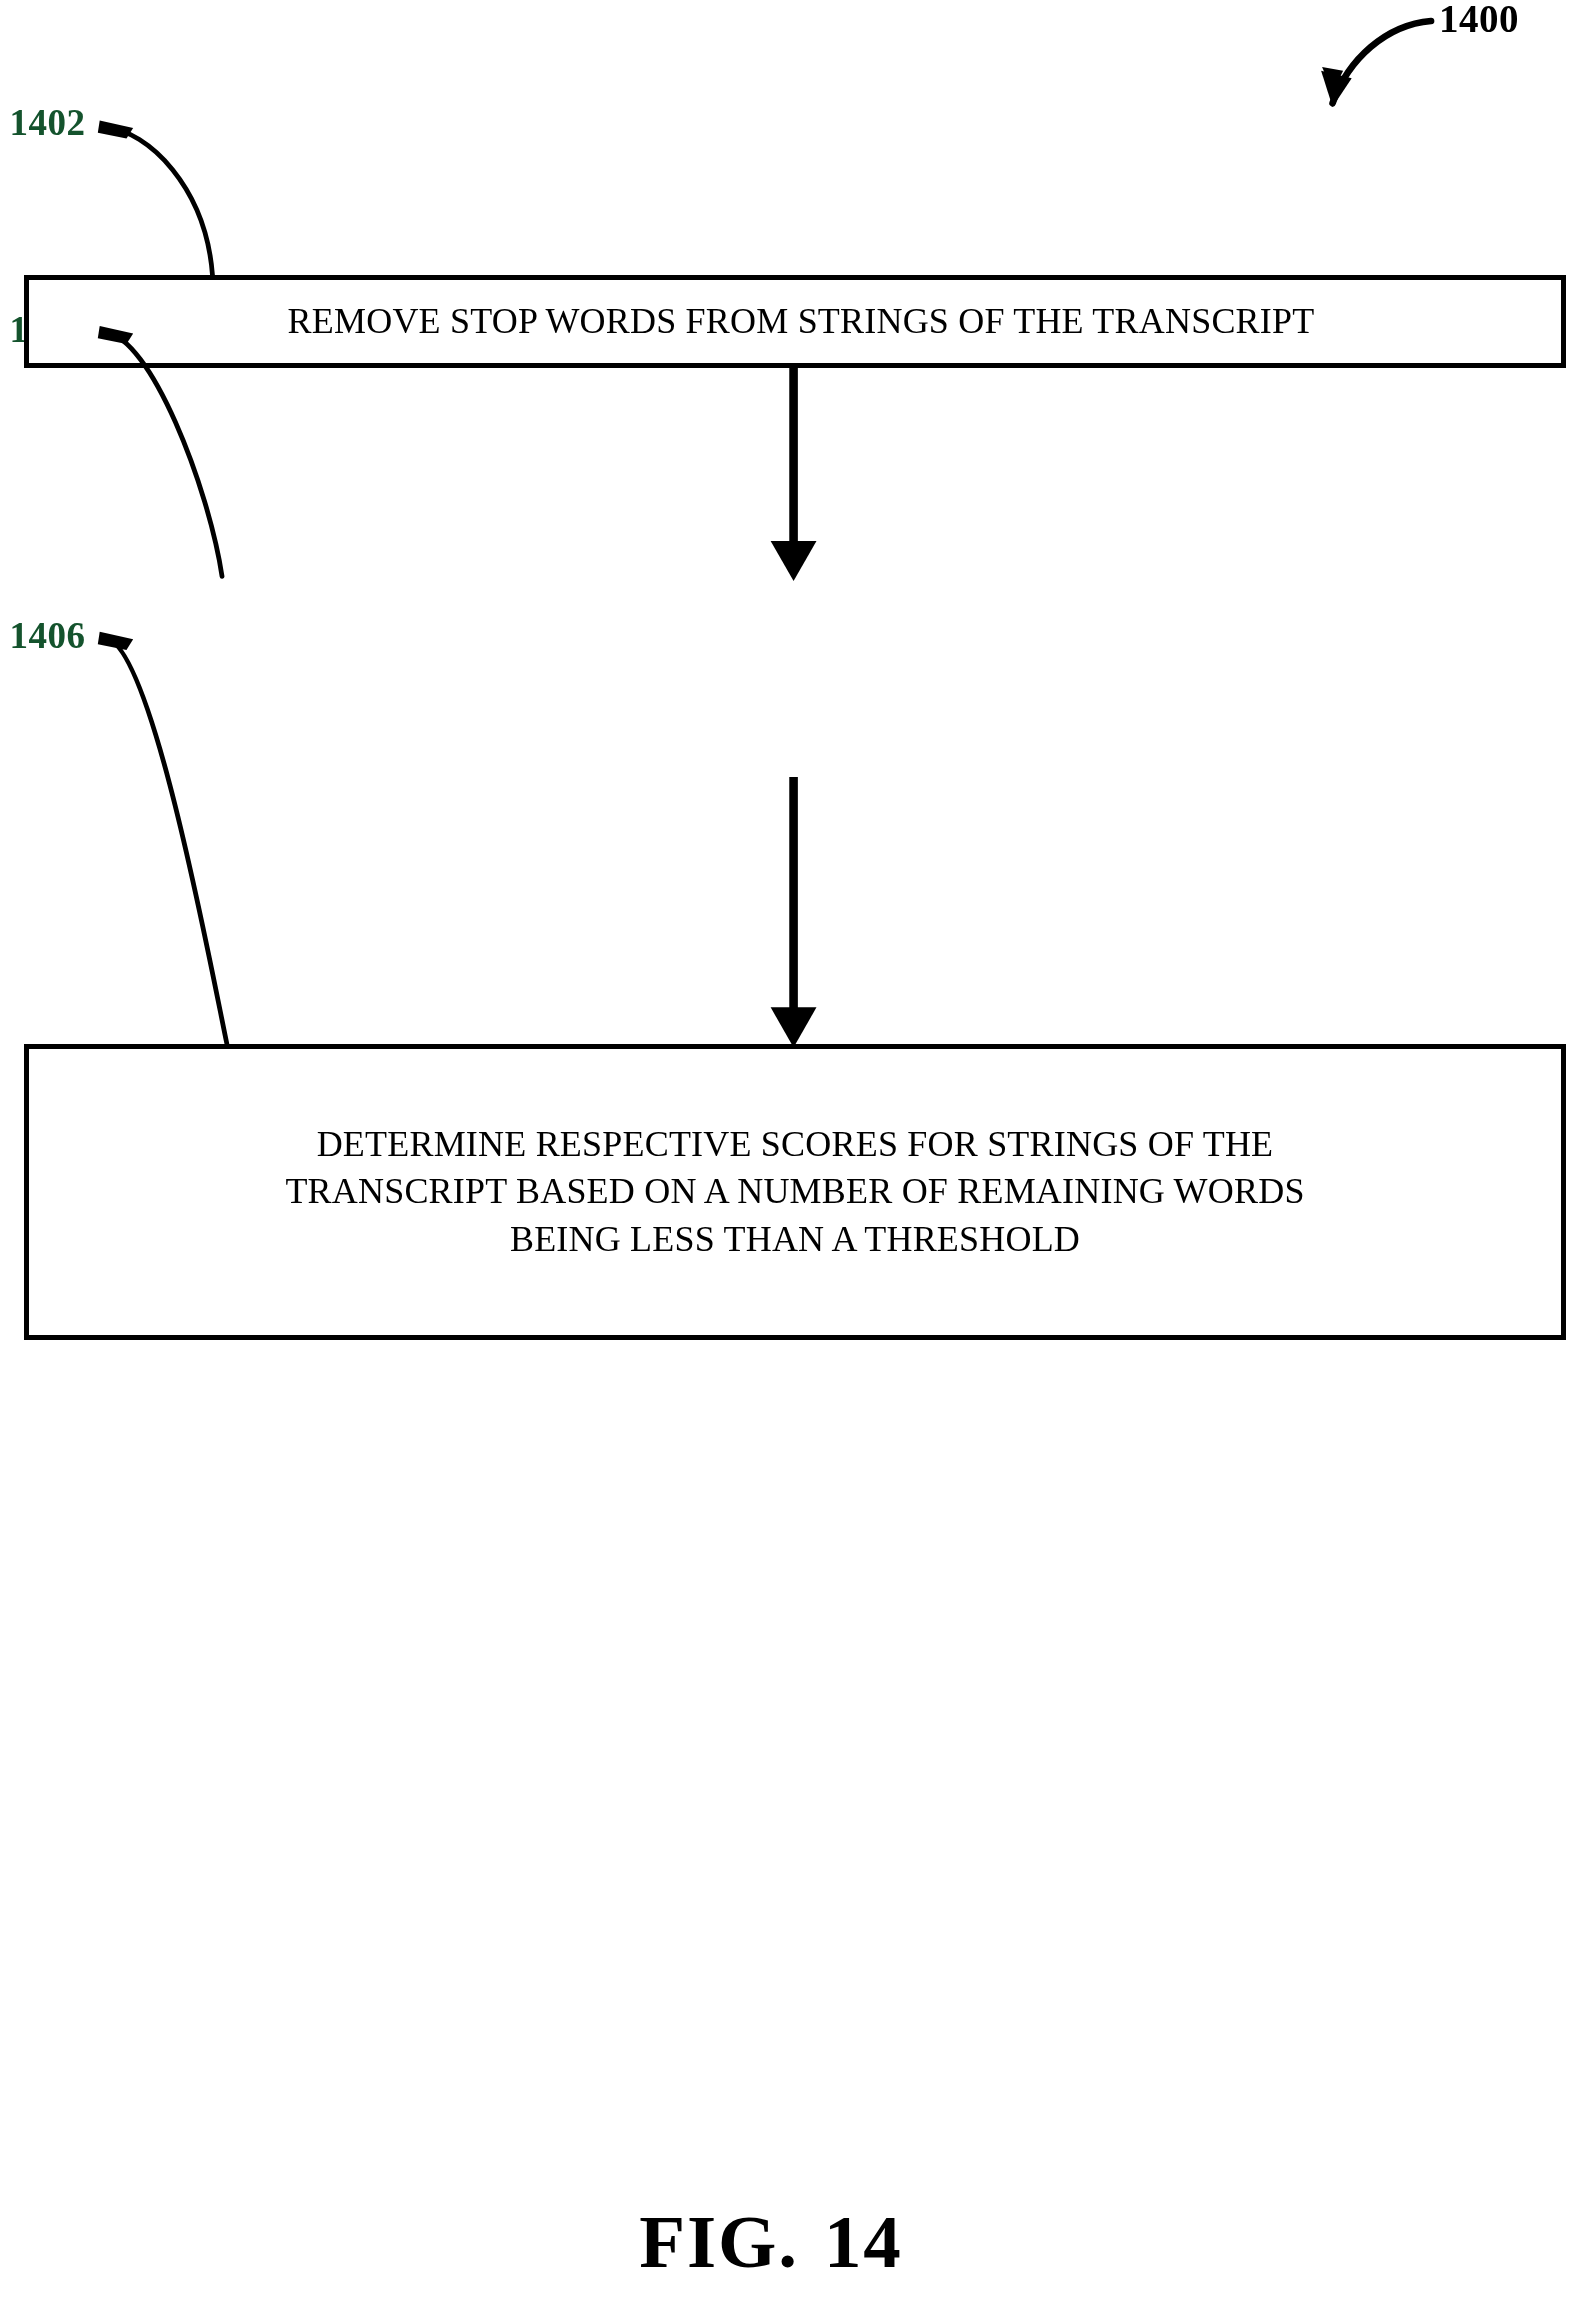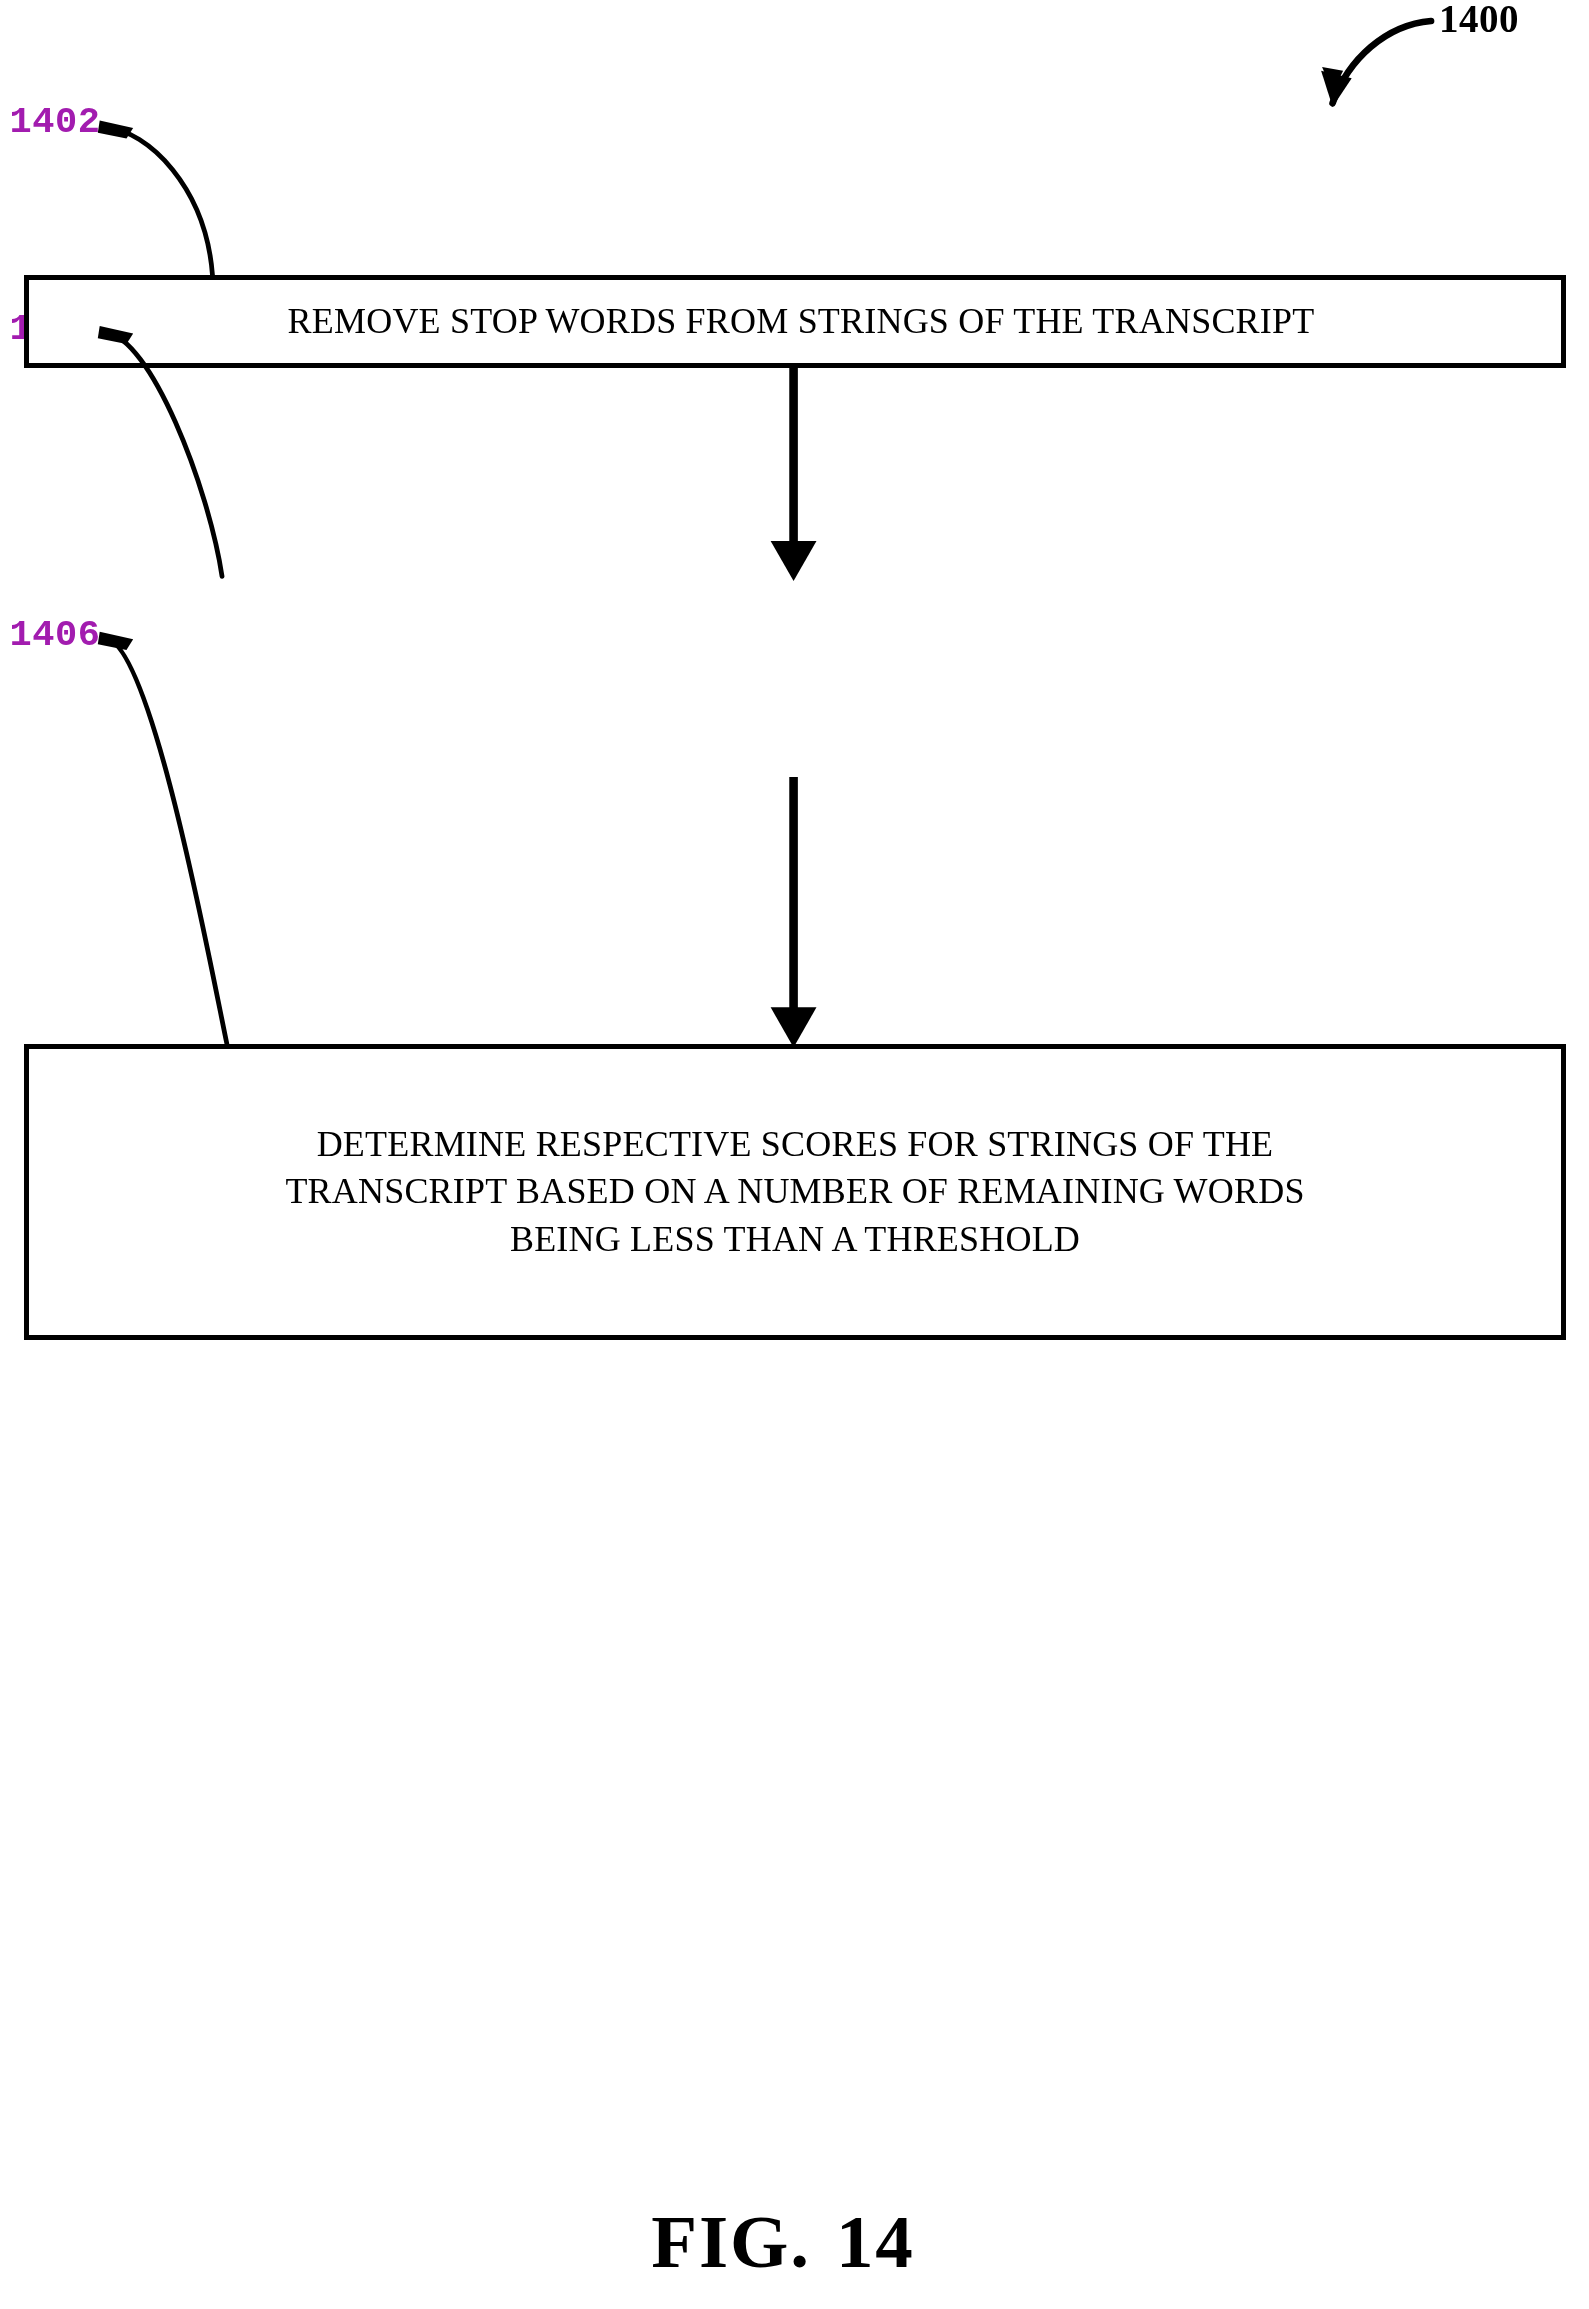--- a/index.html
+++ b/index.html
@@ -25,25 +25,25 @@
     font-size: 39px;
     letter-spacing: 0.5px;
     color: #000000;
     white-space: nowrap;
   }
   #fig-ref-1400 { left: 1439px; top: -3.8px; }
 
   
   .step-ref {
     position: absolute;
-    font-family: Liberation Mono, monospace;
+    font-family: Liberation Serif, serif;
     font-weight: bold;
     font-size: 37px;
     letter-spacing: 0.5px;
-    color: #a21caf;
+    color: #14532d;
     white-space: nowrap;
   }
   #step-ref-1402 { left: 9.6px; top: 101px; }
   #step-ref-1404 { left: 9.6px; top: 308px; }
   #step-ref-1406 { left: 9.6px; top: 614px; }
 
   
   .proc-box {
     position: absolute;
     box-sizing: border-box;
@@ -83,21 +83,20 @@
     position: absolute;
     left: 0;
     top: 2199px;
     width: 1542px;
     text-align: center;
     font-family: "Liberation Serif", "DejaVu Serif", serif;
     font-weight: bold;
     font-size: 75px;
     letter-spacing: 1.9px;
     color: #000000;
-    margin-left: 12px;
   }
   #fig-caption .cap-gap { display: inline-block; width: 25px; }
 </style>
 </head>
 <body>
 
 <div id="page">
 
   <div class="fig-ref" id="fig-ref-1400">1400</div>
 

